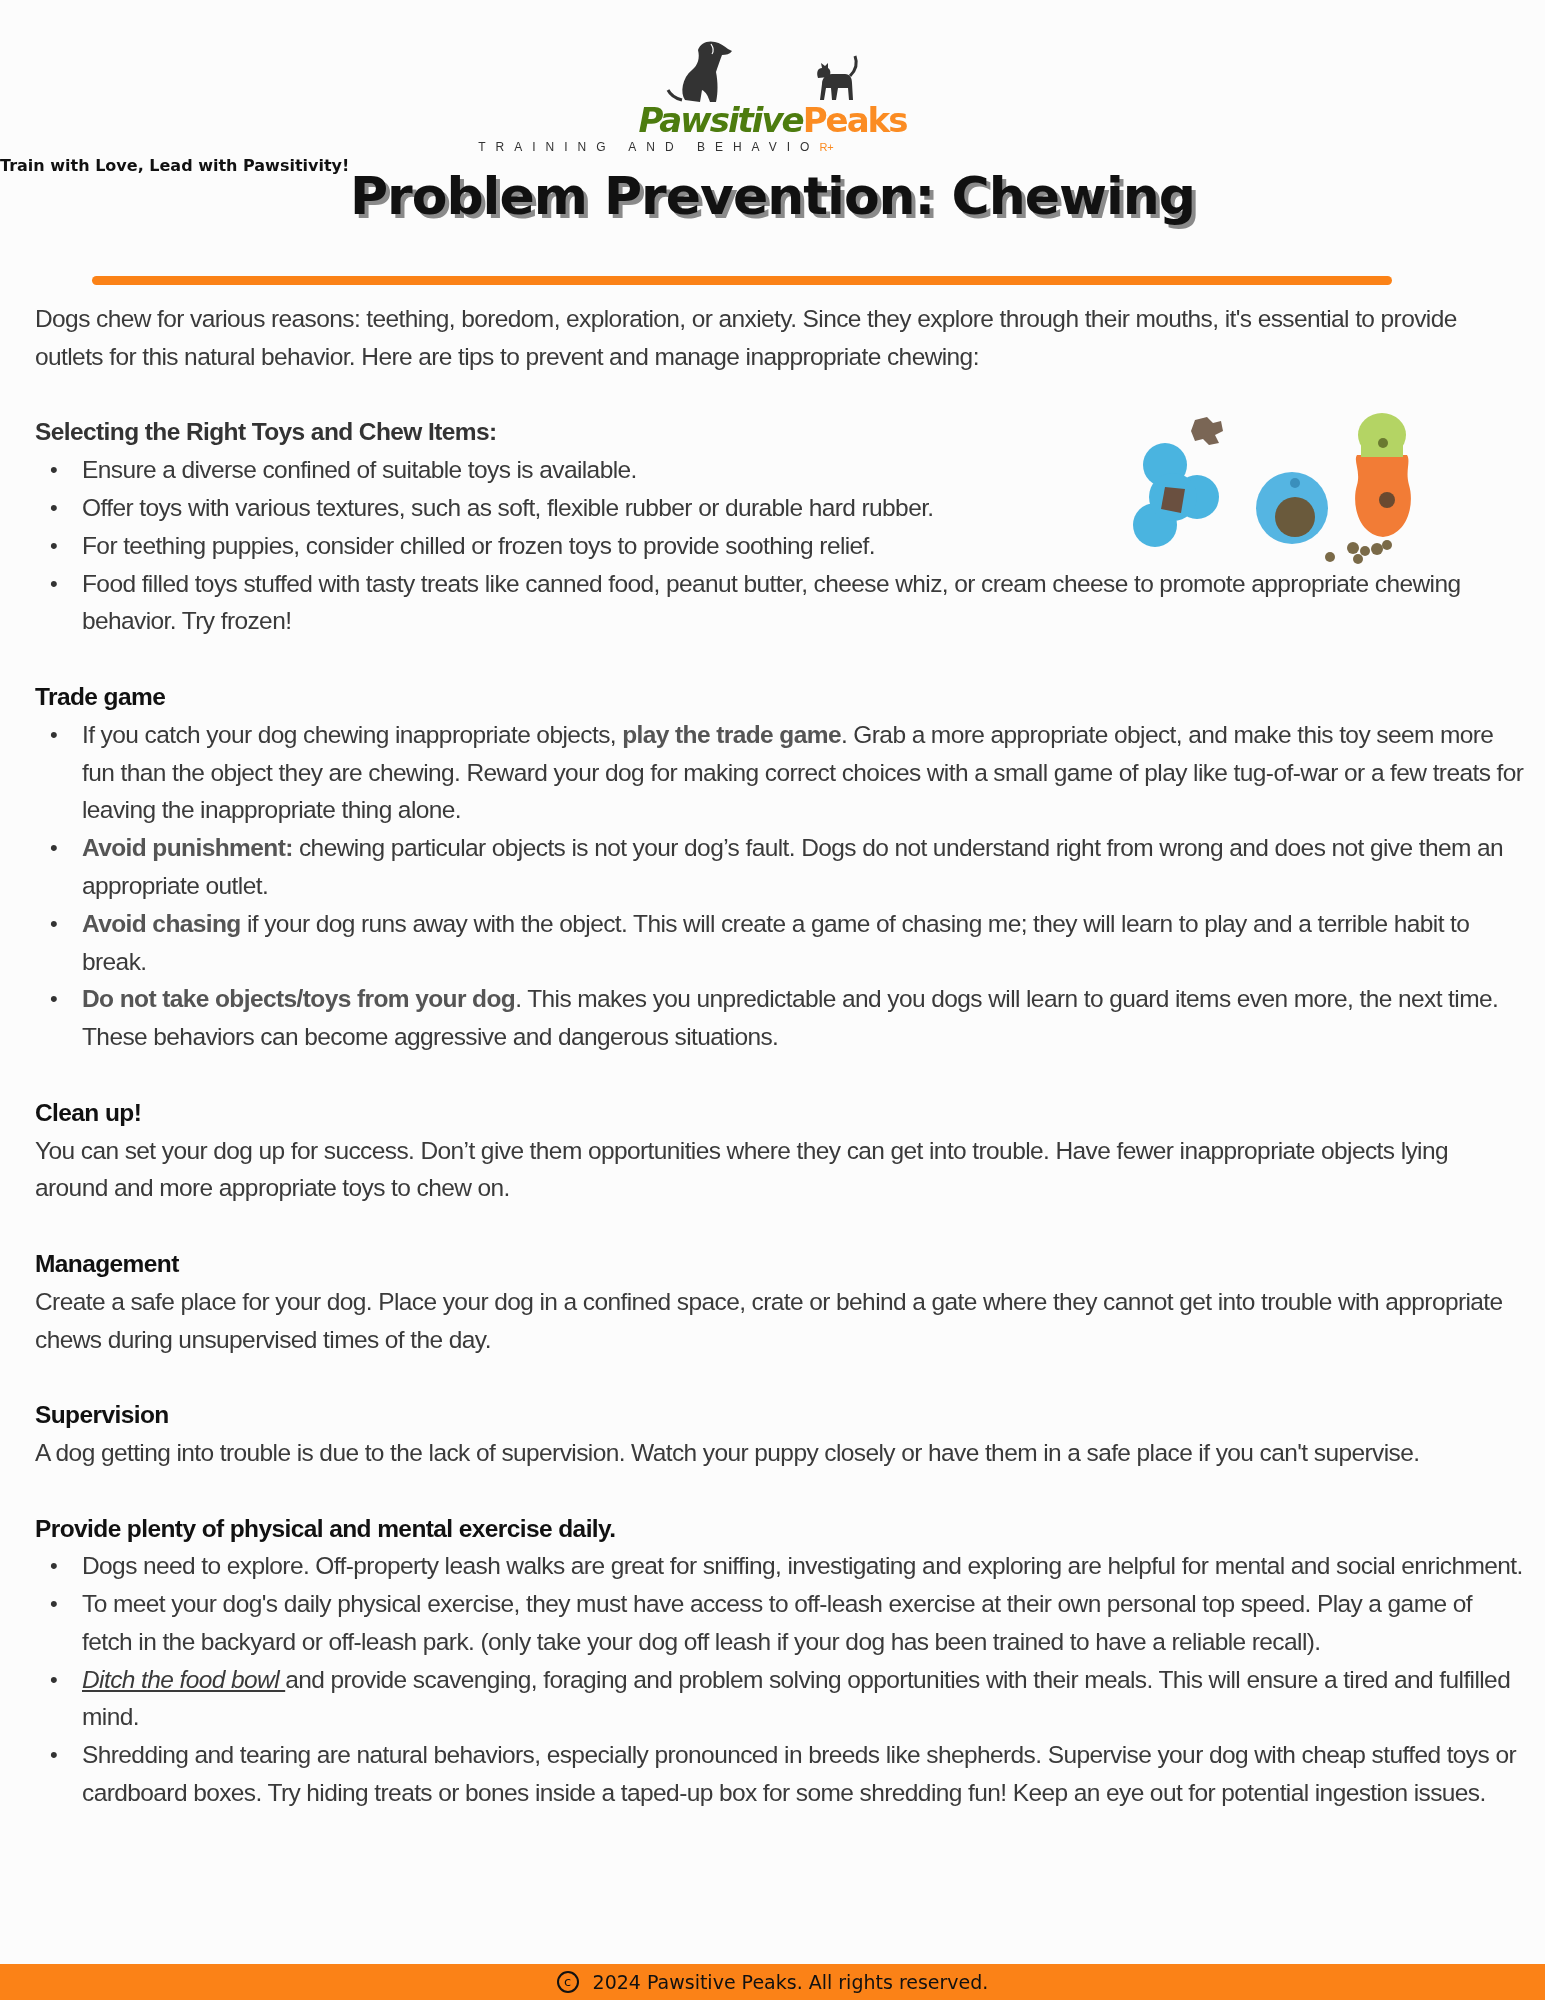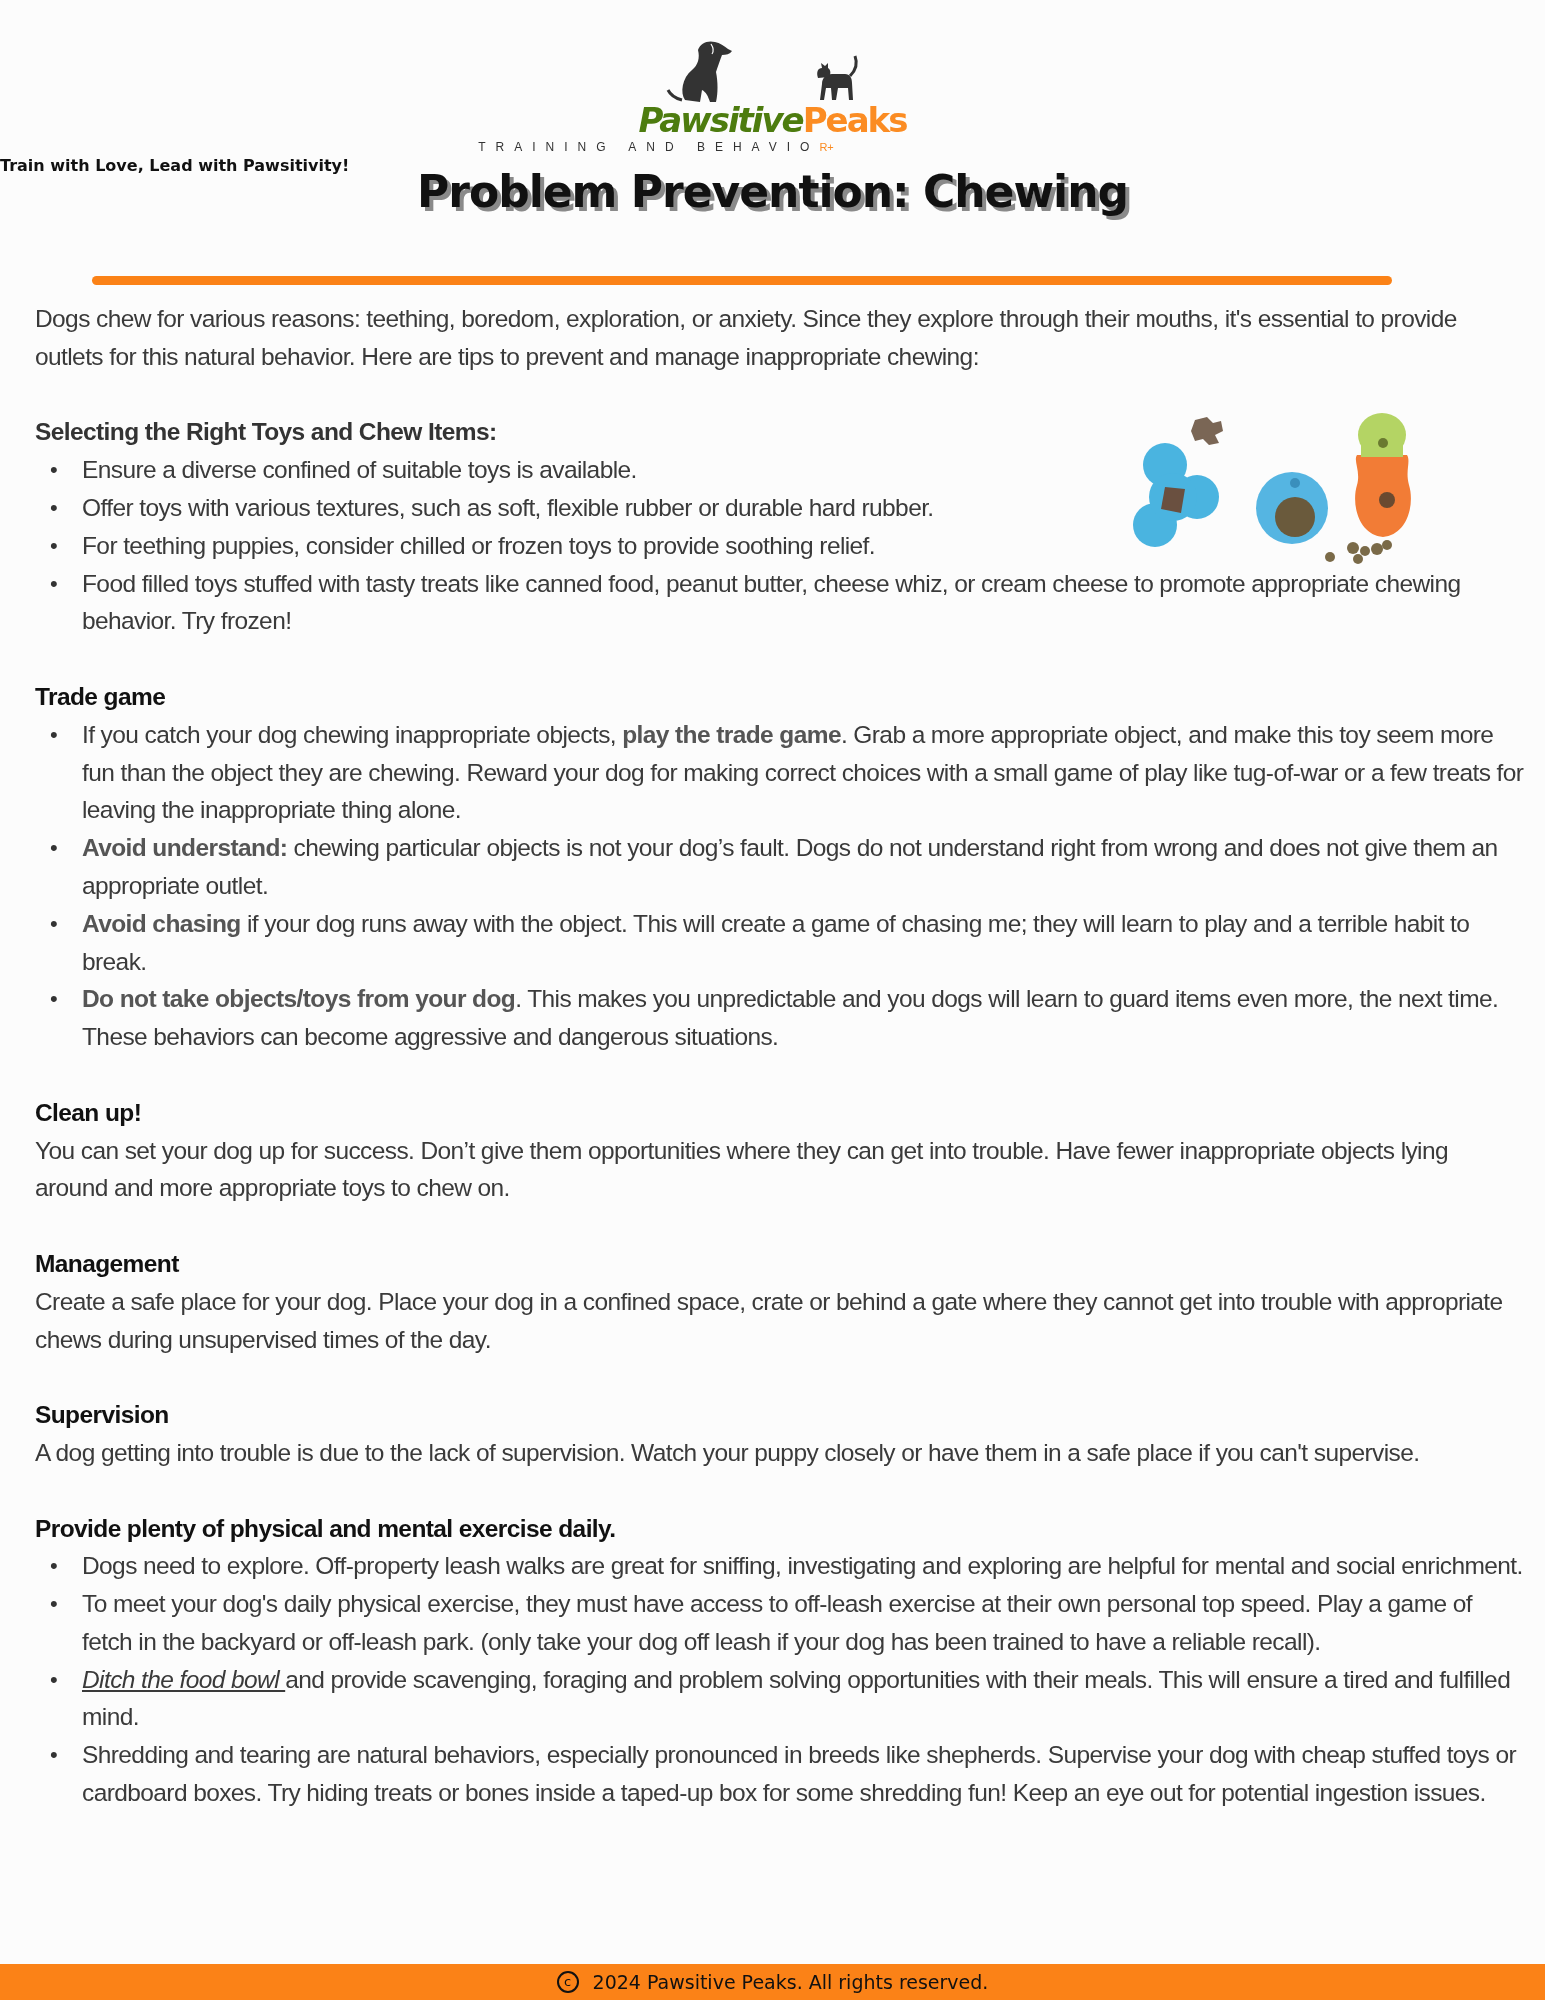--- a/index.html
+++ b/index.html
@@ -8,21 +8,21 @@
 
   .logo { position: absolute; left: 0; top: 38px; width: 1545px; height: 140px; }
   .logo-art { position: absolute; left: 640px; top: 0; width: 280px; height: 100px; }
   .brand { position: absolute; top: 62px; left: 0; width: 1545px; text-align: center; font-family: "DejaVu Sans", sans-serif; font-weight: bold; font-size: 34px; letter-spacing: -2px; }
   .brand .dark { color: #4d7c0f; font-style: italic; }
   .brand .orange { color: #fb8c23; }
   .tagline-small { position: absolute; top: 102px; left: 0; width: 1312px; text-align: center; font-size: 12px; letter-spacing: 10px; color: #333; }
   .tagline-small .r { color: #fb8c23; letter-spacing: 0; font-size: 11px; }
   .tagline { position: absolute; top: 118px; left: 0; width: 1545px; text-align: left; font-family: "DejaVu Sans", sans-serif; font-weight: bold; font-size: 16px; color: #111; }
 
-  .title { position: absolute; top: 166px; left: 0; width: 1545px; text-align: center; font-family: "DejaVu Sans", sans-serif; font-weight: bold; font-size: 44px; color: #111; letter-spacing: -1px; text-shadow: 4px 4px 0 #8a8a8a; }
+  .title { position: absolute; top: 166px; left: 0; width: 1545px; text-align: center; font-family: "DejaVu Sans", sans-serif; font-weight: bold; font-size: 52px; color: #111; letter-spacing: -1px; text-shadow: 4px 4px 0 #8a8a8a; }
 
   .rule { position: absolute; left: 92px; top: 276px; width: 1300px; height: 9px; background: #fb8217; border-radius: 5px; }
 
   .content { position: absolute; left: 35px; top: 300px; width: 1490px; font-size: 24.5px; line-height: 37.8px; letter-spacing: -0.6px; color: #3a3a3a; }
   .content p { margin: 0; }
   .gap { height: 37.8px; }
   .h { font-weight: bold; color: #111; }
   .h.grey { color: #333; }
   ul { list-style: none; }
   li { position: relative; padding-left: 47px; }
@@ -105,21 +105,21 @@
       <li>For teething puppies, consider chilled or frozen toys to provide soothing relief.</li>
       <li style="padding-right:40px">Food filled toys stuffed with tasty treats like canned food, peanut butter, cheese whiz, or cream cheese to promote appropriate chewing behavior. Try frozen!</li>
     </ul>
   </section>
   <div class="gap"></div>
 
   <section>
     <p class="h">Trade game</p>
     <ul>
       <li><span>If you catch your dog chewing inappropriate objects, </span><span class="b">play the trade game</span><span>. Grab a more appropriate object, and make this toy seem more fun than the object they are chewing. Reward your dog for making correct choices with a small game of play like tug-of-war or a few treats for leaving the inappropriate thing alone.</span></li>
-      <li><span class="b">Avoid understand:</span><span> chewing particular objects is not your dog’s fault. Dogs do not understand right from wrong and does not give them an appropriate outlet.</span></li>
+      <li><span class="b">Avoid punishment:</span><span> chewing particular objects is not your dog’s fault. Dogs do not understand right from wrong and does not give them an appropriate outlet.</span></li>
       <li><span class="b">Avoid chasing</span><span> if your dog runs away with the object. This will create a game of chasing me; they will learn to play and a terrible habit to break.</span></li>
       <li><span class="b">Do not take objects/toys from your dog</span><span>. This makes you unpredictable and you dogs will learn to guard  items even more, the next time. These behaviors can become aggressive and dangerous situations.</span></li>
     </ul>
   </section>
   <div class="gap"></div>
 
   <section>
     <p class="h">Clean up!</p>
     <p>You can set your dog up for success. Don’t give them opportunities where they can get into trouble. Have fewer inappropriate objects lying around and more appropriate toys to chew on.</p>
   </section>

